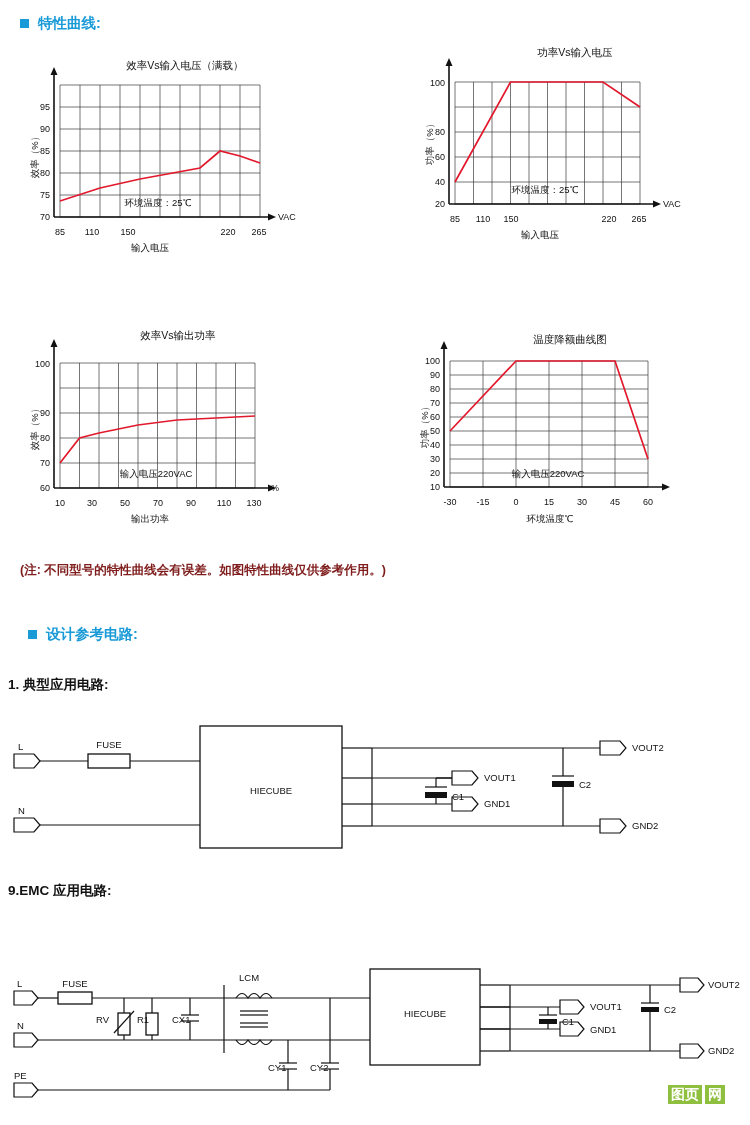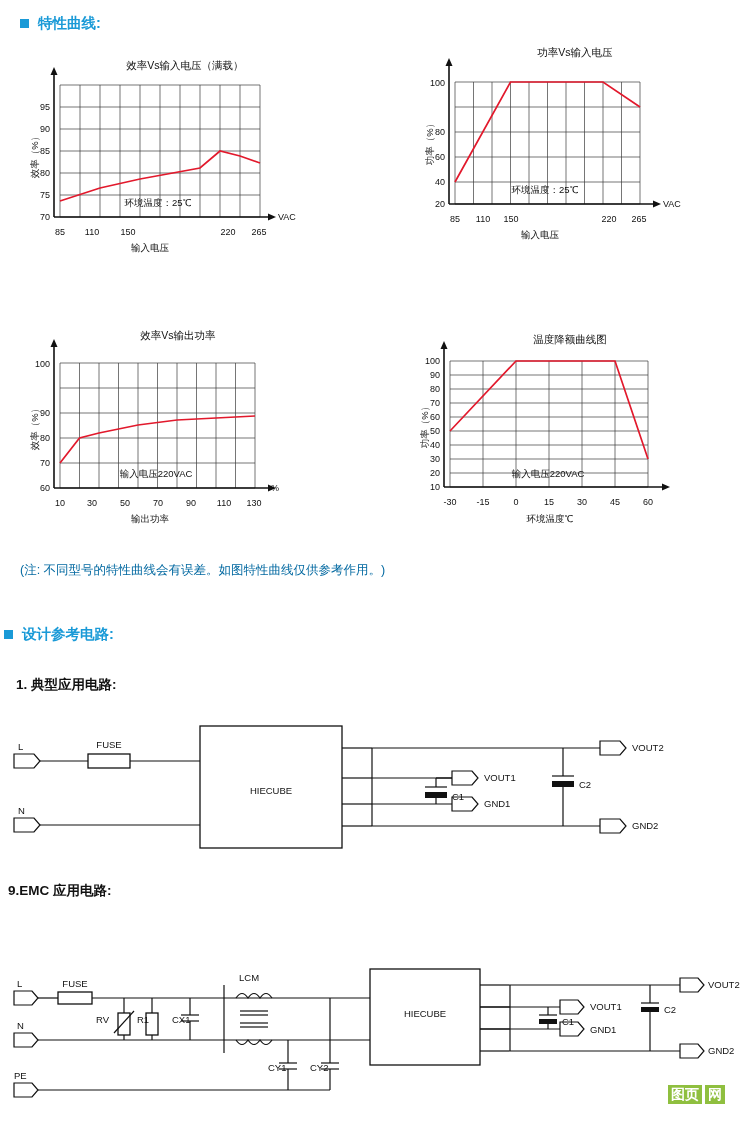--- a/index.html
+++ b/index.html
@@ -7,21 +7,21 @@
     width:750px; height:1125px; position:relative;
     background:#ffffff;
     font-family:"Liberation Sans", sans-serif;
     color:#1a1a1a;
     overflow:hidden;
   }
   .sec-head{position:absolute; display:flex; align-items:center; gap:9px;justify-content:space-between;}
   .sec-bullet{width:9px;height:9px;background:#1a9ad7;display:inline-block;}
   .sec-title{color:#1a9ad7;font-size:14.5px;font-weight:bold;}
   .blk-title{position:absolute;font-size:13.5px;font-weight:bold;color:#111;}
-  .note{position:absolute;font-size:12.5px;color:#0369a1;}
+  .note{position:absolute;font-size:12.5px;color:#7f1d1d;font-weight:bold;}
   svg{display:block;overflow:visible;}
   .chart{position:absolute;}
   .axis{stroke:#111;stroke-width:1.6;fill:none;}
   .grid{stroke:#3b3b3b;stroke-width:0.7;}
   .curve{stroke:#e2192c;stroke-width:1.7;fill:none;}
   text{font-family:"Liberation Sans", sans-serif;fill:#111;}
   .ttl{font-size:10.5px;text-anchor:middle;}
   .tick{font-size:9px;text-anchor:middle;}
   .ticky{font-size:9px;text-anchor:end;}
   .alab{font-size:9.5px;text-anchor:middle;}
@@ -233,26 +233,26 @@
   <text class="tick" x="162" y="180">30</text>
   <text class="tick" x="195" y="180">45</text>
   <text class="tick" x="228" y="180">60</text>
   <text class="alab" x="130" y="197">环境温度℃</text>
   <text class="alab" x="8" y="100" transform="rotate(-90 8 100)">功率（%）</text>
 </svg>
 </div>
 
 <div class="note" style="left:20px; top:562px;">(注:  不同型号的特性曲线会有误差。如图特性曲线仅供参考作用。)</div>
 
-<div class="sec-head" style="left:4px; top:625px;">
+<div class="sec-head" style="left:28px; top:625px;">
   <span class="sec-bullet"></span>
   <span class="sec-title">设计参考电路:</span>
 </div>
 
-<div class="blk-title" style="left:16px; top:676px;">1.  典型应用电路:</div>
+<div class="blk-title" style="left:8px; top:676px;">1.  典型应用电路:</div>
 
 <div class="cir" style="left:0px; top:708px;">
 <svg width="750" height="160" viewBox="0 0 750 160">
 
   <g>
     <path class="cl" d="M14,46 L34,46 L40,53 L34,60 L14,60 Z"></path>
     <text class="clabel" x="18" y="42">L</text>
   </g>
   <line class="cl" x1="40" y1="53" x2="88" y2="53"></line>
 

